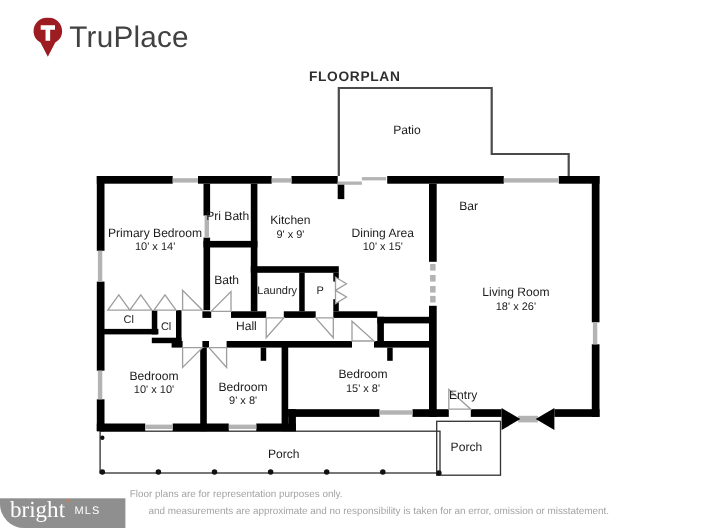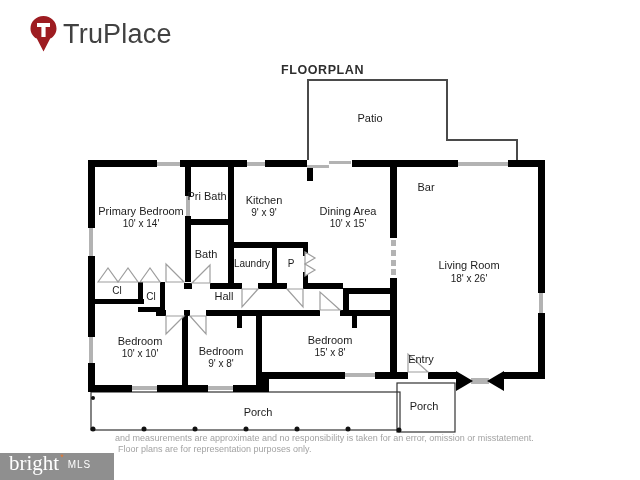--- a/index.html
+++ b/index.html
@@ -1,34 +1,34 @@
 <!DOCTYPE html>
 <html><head>
 <meta charset="utf-8">
 <style>
   html,body{margin:0;padding:0;background:#fff;}
   #stage{position:relative;width:640px;height:480px;background:#ffffff;overflow:hidden;
-         font-family:"Liberation Sans",sans-serif;}
+         font-family:"Liberation Sans",sans-serif;border-radius:22px;}
   
   #logo{position:absolute;left:30px;top:16px;display:flex;align-items:center;gap:6px;}
   #logo .pin{width:27px;height:36px;}
   #logo .brand{font-size:27px;color:#414141;letter-spacing:0.2px;}
   
   #plan-title{position:absolute;left:0;top:63px;width:645px;text-align:center;
               font-size:12.5px;font-weight:bold;color:#2e2e2e;letter-spacing:0.6px;}
   
   #plan{position:absolute;left:0;top:0;width:640px;height:480px;}
   .room-label{font-family:"Liberation Sans",sans-serif;fill:#1c1c1c;}
   .lbl{font-size:11px;}
   .dim{font-size:10px;}
   .sm{font-size:10px;}
   
   .foot-line{position:absolute;color:#a3a3a3;font-size:9px;white-space:nowrap;}
   #foot1{left:118px;top:444px;text-align:center;}
-  #foot2{left:115px;top:433px;}
+  #foot2{left:115px;top:459px;padding-left:20px;}
   
   #watermark{position:absolute;left:0;top:453px;width:114px;height:27px;
              background:rgba(128,128,128,0.88);display:flex;align-items:flex-start;
              padding-left:9px;box-sizing:border-box;}
   #watermark .wb{font-family:"Liberation Serif",serif;color:#fff;font-size:21px;line-height:1;}
   #watermark .wstar{color:#e8762c;font-size:9px;vertical-align:top;line-height:1;margin-left:1px;}
   #watermark .wmls{color:#fff;font-size:10px;letter-spacing:1px;margin-left:4px;margin-top:6px;}
 </style>
 </head>
 <body>

